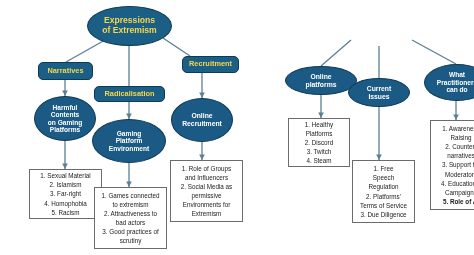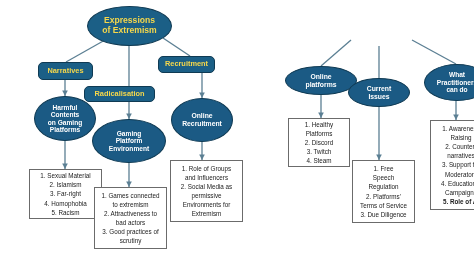--- a/index.html
+++ b/index.html
@@ -97,25 +97,25 @@
 
   <div class="node ellipse root" style="left:63px;top:6px;width:85px;height:40px;font-size:8.6px;">
     <span class="lbl">Expressions
 of Extremism</span>
   </div>
 
   <div class="node rrect" style="left:14px;top:62px;width:55px;height:18px;font-size:7.4px;">
     <span class="lbl">Narratives</span>
   </div>
 
-  <div class="node rrect" style="left:60px;top:86px;width:71px;height:16px;font-size:7.4px;">
+  <div class="node rrect" style="left:70px;top:86px;width:71px;height:16px;font-size:7.4px;">
     <span class="lbl">Radicalisation</span>
   </div>
 
-  <div class="node rrect" style="left:134px;top:56px;width:57px;height:17px;font-size:7.4px;">
+  <div class="node rrect" style="left:158px;top:56px;width:57px;height:17px;font-size:7.4px;">
     <span class="lbl">Recruitment</span>
   </div>
 
   <div class="node ellipse deep" style="left:10px;top:96px;width:62px;height:45px;font-size:6.6px;">
     <span class="lbl">Harmful
 Contents
 on Gaming
 Platforms</span>
   </div>
 

